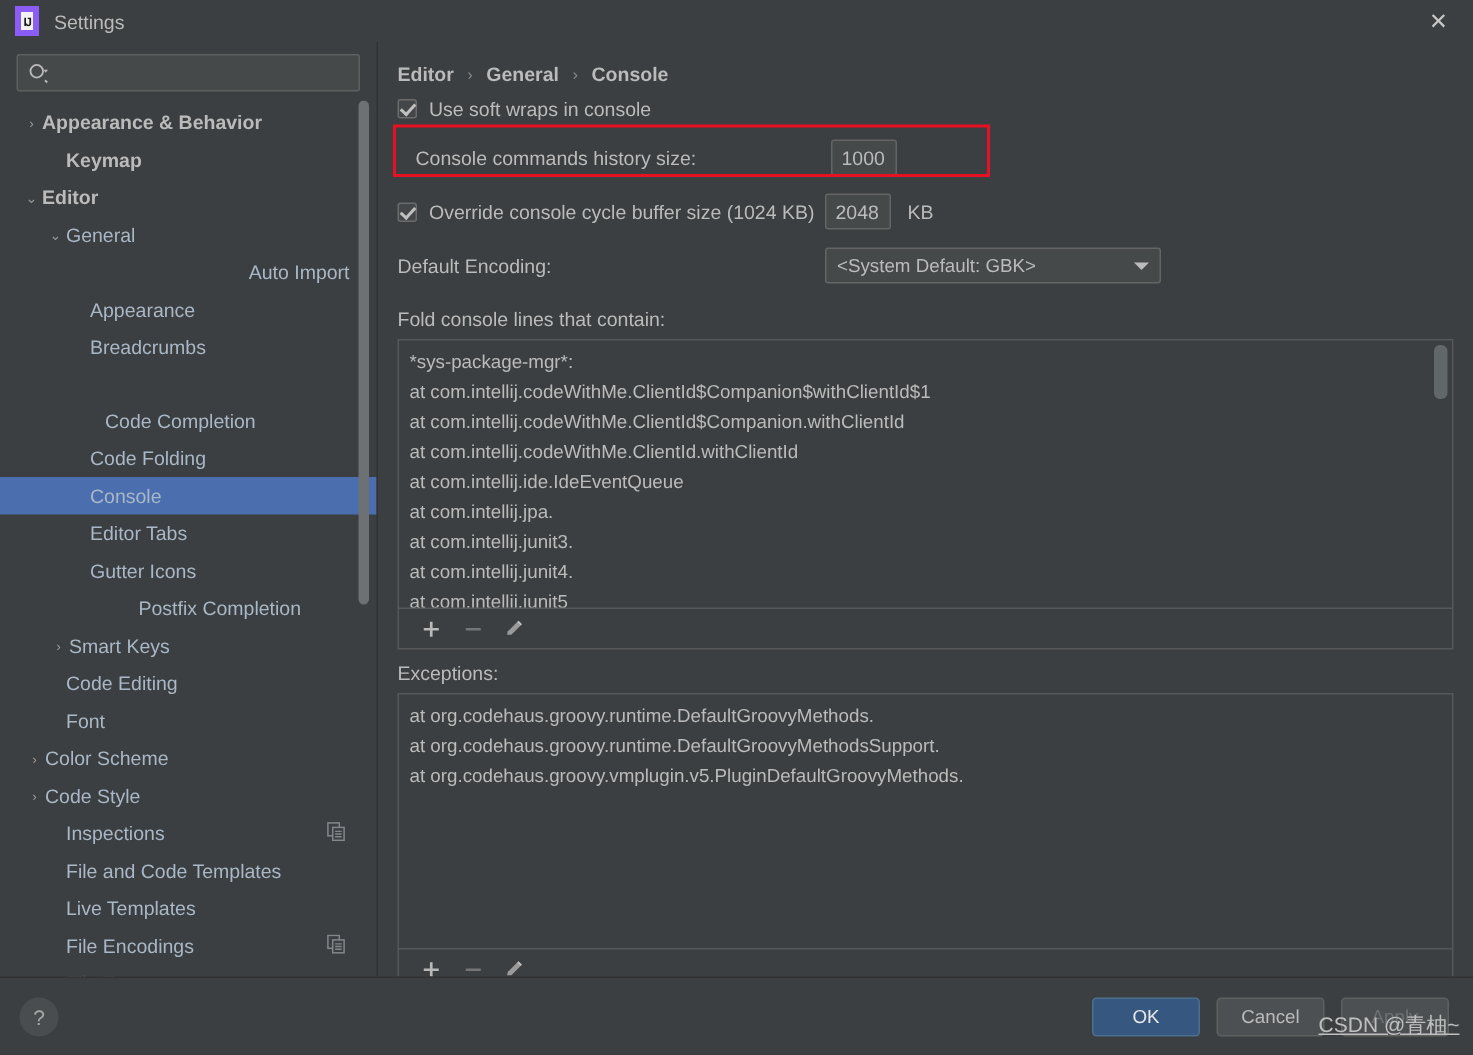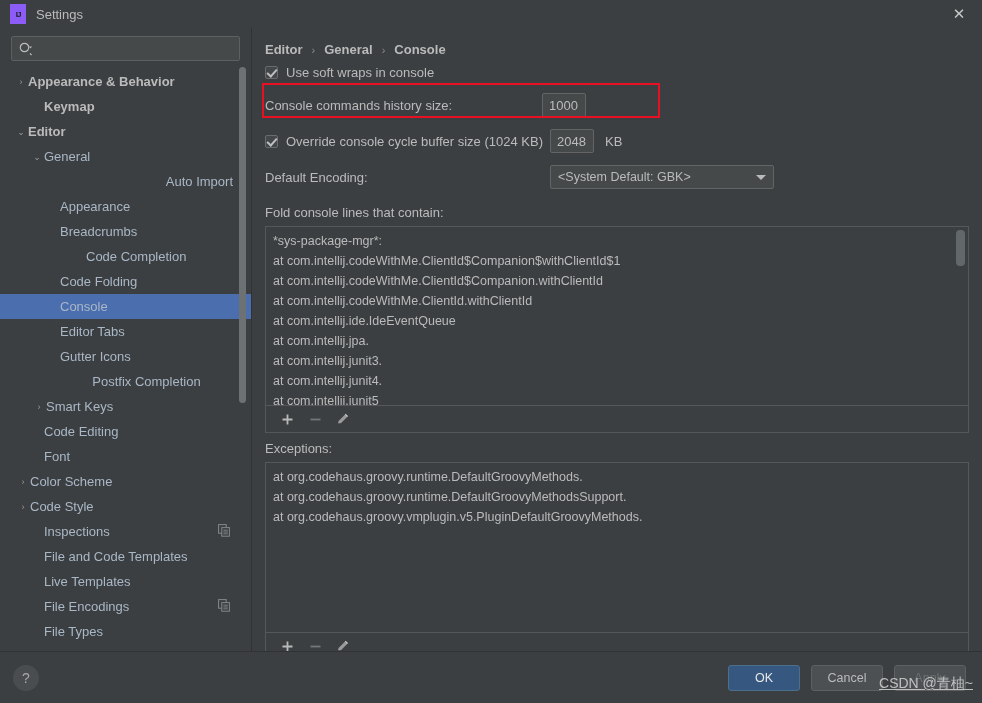--- a/index.html
+++ b/index.html
@@ -19,21 +19,21 @@
   
   .titlebar {
     height: 28px; flex: none;
     background: #3c3f41;
     display: flex; align-items: center;
     padding-left: 10px;
     position: relative;
   }
   .ij-logo {
     width: 16px; height: 20px; flex: none;
-    border: 8px solid #8b5cf6;
+    border: 4px solid #8b5cf6;
     background: #f2f2f2;
     color: #1b1b1b;
     font-size: 8px; font-weight: bold;
     display: flex; align-items: center; justify-content: center;
     font-family: "Liberation Sans", sans-serif;
     letter-spacing: -1px;
   }
   .title-text {
     margin-left: 10px;
     color: #bbbbbb;
@@ -315,21 +315,21 @@
               <span class="label">Auto Import</span>
             </div>
             <div class="tree-item" style="padding-left: 46px;">
               <span class="arrow"></span>
               <span class="label">Appearance</span>
             </div>
             <div class="tree-item" style="padding-left: 46px;">
               <span class="arrow"></span>
               <span class="label">Breadcrumbs</span>
             </div>
-            <div class="tree-item" style="padding-left: 72px;">
+            <div class="tree-item" style="padding-left: 56px; margin-top: 24px;">
               <span class="arrow"></span>
               <span class="label">Code Completion</span>
             </div>
             <div class="tree-item" style="padding-left: 46px;">
               <span class="arrow"></span>
               <span class="label">Code Folding</span>
             </div>
             <div class="tree-item selected" style="padding-left: 46px;">
               <span class="arrow"></span>
               <span class="label">Console</span>
@@ -414,21 +414,21 @@
         <span class="sep">›</span>
         <span>Console</span>
       </div>
 
       <div class="row" style="margin-bottom:13px;">
         <div class="cb checked"></div>
         <span class="lbl">Use soft wraps in console</span>
       </div>
 
       <div class="row" style="margin-bottom:12px;">
-        <span class="lbl" style="width:277px;">Console commands history size:</span>
+        <span class="lbl" style="width:277px;margin-left:12px;">Console commands history size:</span>
         <div class="num-field">1000</div>
       </div>
 
       <div class="row" style="margin-bottom:12px;">
         <div class="cb checked"></div>
         <span class="lbl" style="width:264px;">Override console cycle buffer size (1024 KB)</span>
         <div class="num-field">2048</div>
         <span class="lbl" style="margin-left:11px;">KB</span>
       </div>
 

